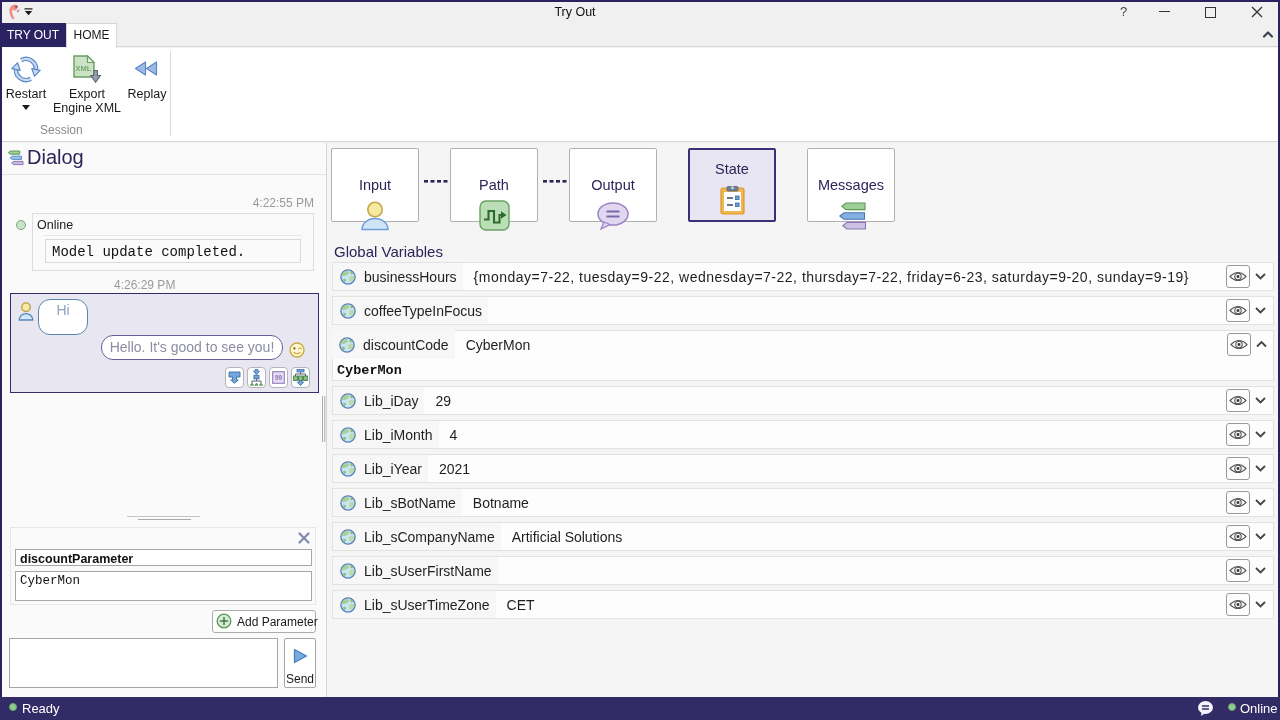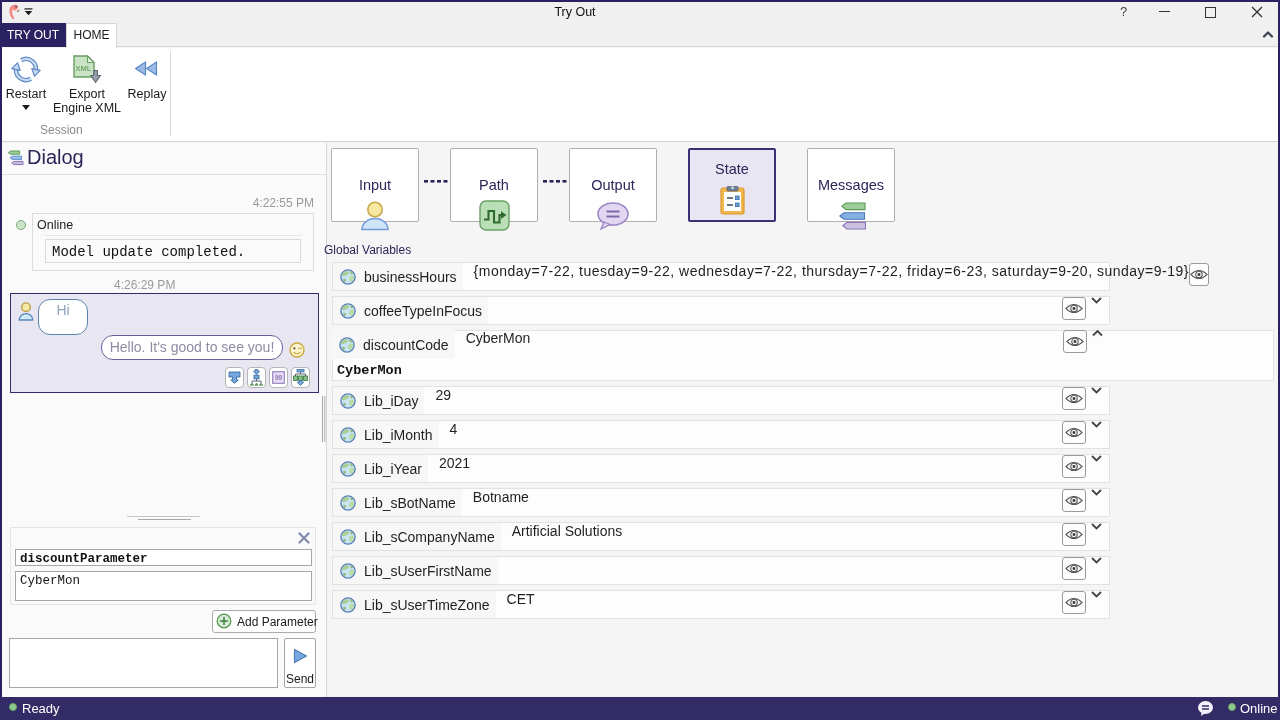--- a/index.html
+++ b/index.html
@@ -170,42 +170,42 @@
 </svg>
 
 <div class="ab" style="left:127px;top:516px;width:73px;height:1px;background:#c4c4c4"></div>
 <div class="ab" style="left:138px;top:519px;width:53px;height:1px;background:#a8a8a8"></div>
 
 <div class="ab" style="left:10px;top:527px;width:306px;height:78px;border:1px solid #e6e6e6;box-sizing:border-box"></div>
 <svg class="ab" style="left:298px;top:532px" width="12" height="12" viewBox="0 0 12 12">
   <path d="M1.5 1.5 L10.5 10.5 M10.5 1.5 L1.5 10.5" stroke="#8088b0" stroke-width="2.2" stroke-linecap="round"></path>
 </svg>
 <div class="ab" style="left:15px;top:549px;width:297px;height:17px;background:#fff;border:1px solid #a6a6a6;box-sizing:border-box"></div>
-<div class="ab" style="left:20px;top:551.5px;font-size:12.5px;font-family:Liberation Mono, monospace;font-weight:bold;color:#111">discountParameter</div>
+<div class="ab" style="left:20px;top:551.5px;font-size:12.5px;font-family:Liberation Sans, sans-serif;font-weight:bold;color:#111">discountParameter</div>
 <div class="ab" style="left:15px;top:571px;width:297px;height:30px;background:#fff;border:1px solid #a6a6a6;box-sizing:border-box"></div>
 <div class="ab" style="left:20px;top:574px;font-size:12.5px;font-family:'Liberation Mono',monospace;color:#111">CyberMon</div>
 
 <div class="ab" style="left:212px;top:610px;width:104px;height:23px;background:#fff;border:1px solid #ababab;border-radius:3px;box-sizing:border-box"></div>
 <svg class="ab" style="left:216px;top:613px" width="16" height="16" viewBox="0 0 16 16">
   <circle cx="8" cy="8" r="6.8" fill="#d9ecd9" stroke="#5a9a55" stroke-width="1.3"></circle>
   <path d="M8 4.5 v7 M4.5 8 h7" stroke="#3f7d3b" stroke-width="1.5" stroke-linecap="round"></path>
 </svg>
 <div class="ab" style="left:237px;top:615px;font-size:12px;color:#1a1a1a">Add Parameter</div>
 
 <div class="ab" style="left:9px;top:638px;width:269px;height:50px;background:#fff;border:1px solid #a6a6a6;box-sizing:border-box"></div>
 <div class="ab" style="left:284px;top:638px;width:32px;height:50px;background:#fff;border:1px solid #a6a6a6;border-radius:2px;box-sizing:border-box"></div>
 <svg class="ab" style="left:293px;top:648px" width="15" height="16" viewBox="0 0 15 16">
   <path d="M1.5 1.5 L13.5 8 L1.5 14.5 Z" fill="#7aabe0" stroke="#4a7ab8" stroke-width="1.2" stroke-linejoin="round"></path>
 </svg>
 <div class="ab" style="left:284px;top:672px;width:32px;text-align:center;font-size:12px;color:#1a1a1a">Send</div>
 
 <style>
 .tbox{position:absolute;top:148px;width:88px;height:74px;background:#fff;border:1px solid #b0b0b0;box-sizing:border-box;border-radius:2px}
 .tlbl{margin-top:28px;text-align:center;font-size:14.5px;color:#2b2558}
-.row{position:absolute;left:332px;width:778px;background:#fdfdfd;border:1px solid #e2e2e2;box-sizing:border-box;display:flex;align-items:flex-start;padding-right:7px}
+.row{position:absolute;left:332px;width:942px;background:#fdfdfd;border:1px solid #e2e2e2;box-sizing:border-box;display:flex;align-items:center;padding-right:7px}
 .cell{display:flex;align-items:center;align-self:stretch;background:#f7f7f7;padding:0 6px 0 7px}
 .vname{font-size:14px;color:#1f1f1f;margin-left:8px;white-space:nowrap}
 .vval{font-size:14px;color:#1f1f1f;margin-left:11px;white-space:nowrap}
 .sp{flex:1}
 .eye{width:24px;height:23px;background:#fdfdfd;border:1px solid #9a9a9a;border-radius:3px;box-sizing:border-box;display:flex;align-items:center;justify-content:center;margin-right:5px}
 </style>
 
 <div class="tbox" style="left:331px">
     <div class="tlbl">Input</div>
   <svg style="margin:8px auto 0" width="30" height="30" viewBox="0 0 30 30">
@@ -259,21 +259,21 @@
 </div>
 <div class="tbox" style="left:807px">
     <div class="tlbl">Messages</div>
   <svg style="margin:9px auto 0" width="32" height="28" viewBox="0 0 32 28">
     <path d="M11 1 h19 v6.6 h-19 l-4.2 -3.3 Z" fill="#9ecf98" stroke="#5a9a55" stroke-width="1.1"></path>
     <path d="M9 10.7 h20.5 v6.6 h-20.5 l-4.2 -3.3 Z" fill="#83b1e3" stroke="#4a7ab8" stroke-width="1.1"></path>
     <path d="M12 20.4 h18.5 v6.6 h-18.5 l-4.2 -3.3 Z" fill="#cdc1e3" stroke="#8a76b5" stroke-width="1.1"></path>
   </svg>
 </div>
 
-<div class="ab" style="left:324px;top:243px;font-size:12px;color:#2b2558">Global Variables</div>
+<div class="ab" style="left:334px;top:243px;font-size:15px;color:#2b2558">Global Variables</div>
 
 <div class="row" style="top:262px;height:29px">
   <div class="cell">
       <svg width="16" height="16" viewBox="0 0 16 16">
         <circle cx="8" cy="8" r="7.1" fill="#c9e5f5" stroke="#5b82b8" stroke-width="1.4"></circle>
         <path d="M1.6 6.6 Q2.6 2.9 6.4 1.9 Q9.8 2.1 9.0 4.2 Q7.4 6.9 3.8 7.2 Z" fill="#a9cf96"></path>
         <path d="M9.6 6.9 Q12.8 5.7 14.2 7.7 Q14.5 10.7 11.6 12.8 Q9.2 13 8.8 10.2 Z" fill="#b9dba7"></path>
         <path d="M9.9 2.3 Q12.6 2.9 13.6 4.9 L10.7 5.3 Z" fill="#8fbc7e"></path>
         <path d="M3.4 9.8 Q5.4 9.4 6.2 11.2 Q5.4 13.2 3.9 12.9 Q2.8 11.4 3.4 9.8 Z" fill="#8fbc7e"></path>
       </svg>

